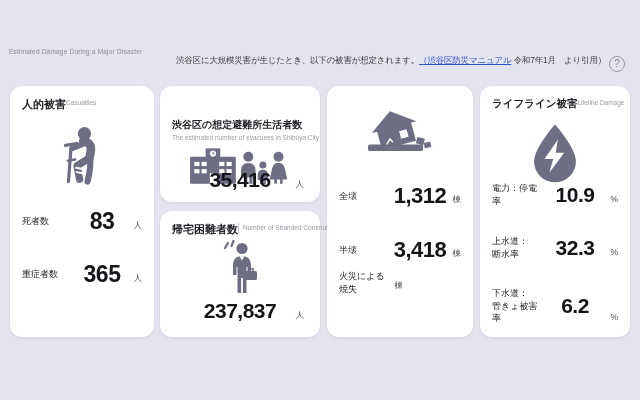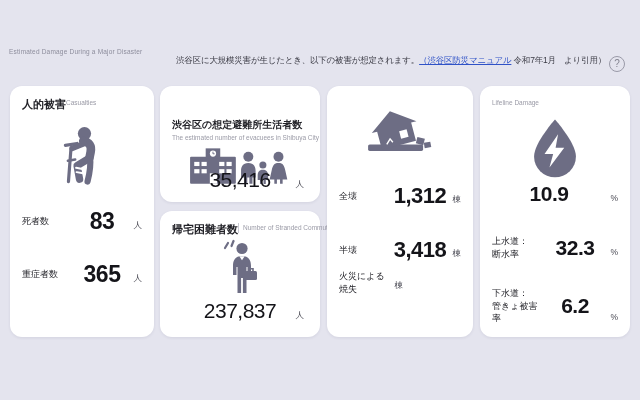--- a/index.html
+++ b/index.html
@@ -56,21 +56,21 @@
   #card-building .row.r1{top:151px}
   #card-building .row.r2{top:184px}
   #card-lifeline .row.r0{top:96px}
   #card-lifeline .row.r1{top:149px}
   #card-lifeline .row.r2{top:201px}
   #card-lifeline .row .val{font-size:21px}
   #card-building .row .val{font-size:22px}
 
   
   .value-row{position:absolute;left:0;right:0;text-align:center}
-  .value-row .big-val{font-size:21px;font-weight:400;color:#141419;letter-spacing:-.5px}
+  .value-row .big-val{font-size:21px;font-weight:700;color:#141419;letter-spacing:-.5px}
   .value-row .big-unit{position:absolute;right:16px;bottom:1px;font-size:8.5px;color:#4a4a54}
   #card-evacuees .value-row{top:82px}
   #card-stranded .value-row{top:88px}
 </style>
 </head>
 <body>
 
 <div class="title-block">
   <div class="title-caption">Estimated Damage During a Major Disaster</div>
 </div>
@@ -205,29 +205,31 @@
   </div>
   <div class="row r2">
     <span class="lbl">火災による
 焼失</span>
     <span class="unit">棟</span>
   </div>
 </section>
 
 <section class="card" id="card-lifeline">
   <div class="card-head">
+    <span class="card-title">ライフライン被害</span>
     <span class="card-caption">Lifeline Damage</span>
   </div>
   <div class="icon-wrap">
     <svg width="56" height="64" viewBox="0 0 44 52" aria-hidden="true">
       <path d="M22 2 C22 2 5 21 5 32 a17 17 0 0 0 34 0 C39 21 22 2 22 2 Z" fill="#6d6d84"></path>
       <path d="M24.5 14 L13.5 30 h7 l-3 11 L29.5 25 h-7 z" fill="#fff"></path>
     </svg>
   </div>
   <div class="row r0">
+    <span class="lbl">電力：停電率</span>
     <span class="val">10.9</span>
     <span class="unit">%</span>
   </div>
   <div class="row r1">
     <span class="lbl">上水道：
 断水率</span>
     <span class="val">32.3</span>
     <span class="unit">%</span>
   </div>
   <div class="row r2">

